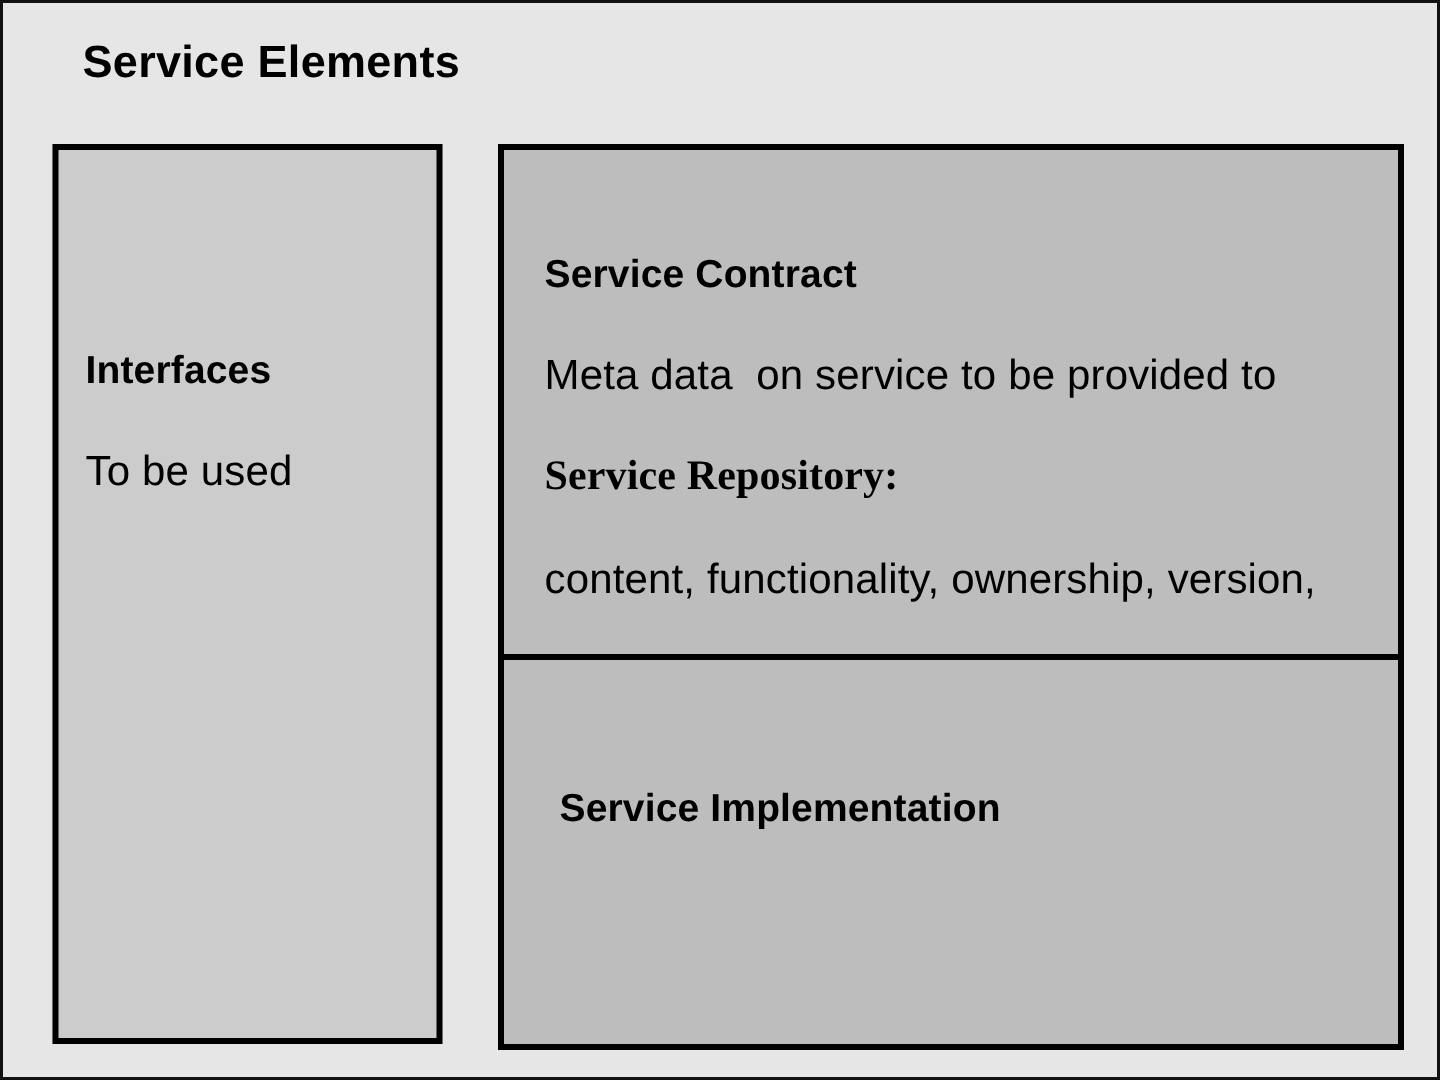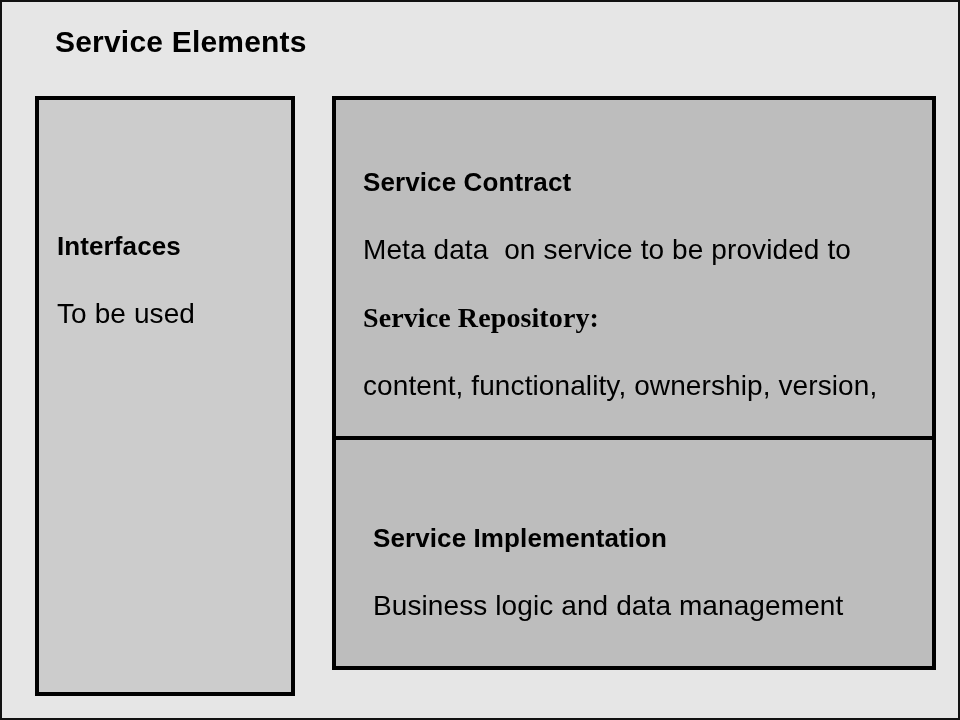--- a/index.html
+++ b/index.html
@@ -49,21 +49,21 @@
     left: 330px;
     top: 94px;
     width: 604px;
     height: 356px;
     background: #bdbdbd;
   }
   .box-implementation {
     left: 330px;
     top: 434px;
     width: 604px;
-    height: 234px;
+    height: 264px;
     background: #bdbdbd;
   }
 
   
   .box-text {
     position: absolute;
     white-space: pre;
   }
   .box-text .heading {
     display: block;
@@ -115,17 +115,16 @@
       <span class="line">Meta data  on service to be provided to</span>
       <span class="line strong">Service Repository:</span>
       <span class="line">content, functionality, ownership, version,</span>
       <span class="line">interfaces</span>
     </div>
   </div>
 
   <div class="element-box box-implementation">
     <div class="box-text" id="implementation-text">
       <span class="heading">Service Implementation</span>
-      <span class="line">Business logic and data management</span>
     </div>
   </div>
 
 </div>
 
 </body></html>

